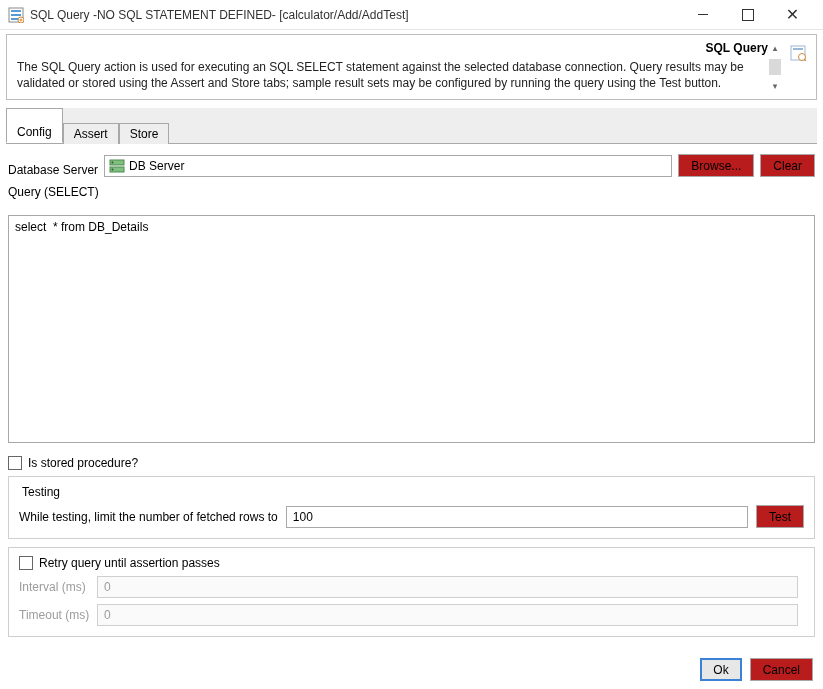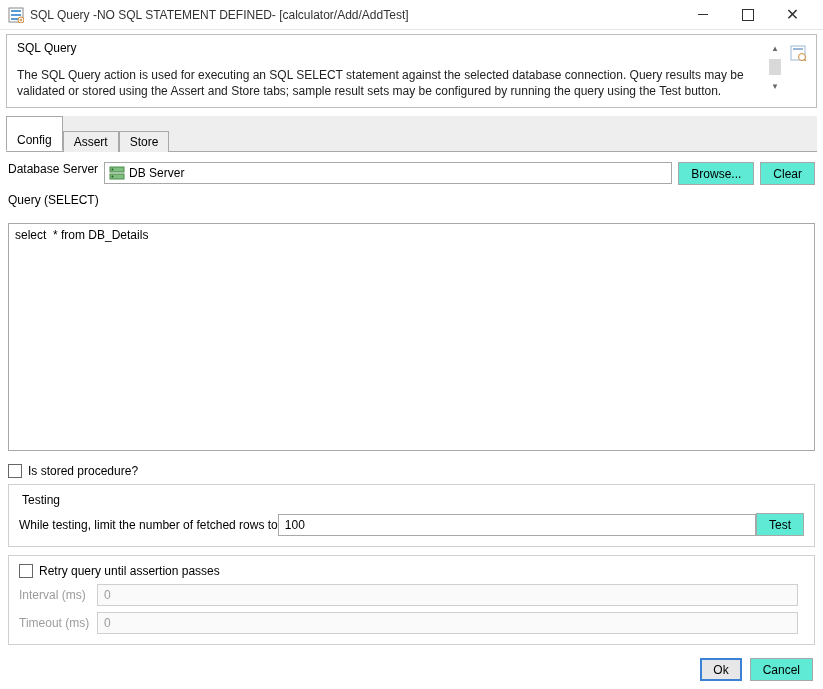--- a/index.html
+++ b/index.html
@@ -48,22 +48,23 @@
     
     
     .header-area {
       border: 1px solid #bdbdbd;
       margin: 4px 6px 0 6px;
       display:flex;
       padding: 6px 10px 8px 10px;
     }
     .header-text-block{flex:1;}
     .header-area .hdr-title {
-      font-weight: normal;
-      margin-bottom: 12px;
+      font-weight: bold;
+      margin-bottom: 4px;
+      text-align: right;
     }
     .header-area .hdr-desc {
       color: #222;
       line-height: 1.35;
       padding-right:4px;
     }
     .header-side{
       display:flex;
       align-items:flex-start;
       gap:8px;
@@ -107,21 +108,21 @@
       top:0;
       padding-top:16px;
     }
     
     
     .config-panel {
       padding: 10px 8px 8px 8px;
     }
     .row {
       display: flex;
-      align-items: flex-start;
+      align-items: flex-end;
       gap: 6px;
       margin-bottom: 8px;
     }
     .lbl {
       white-space: nowrap;
     }
     .db-field {
       flex: 1;
       height: 22px;
       border: 1px solid #a8a8a8;
@@ -131,21 +132,21 @@
       gap: 4px;
       background: #fff;
     }
     .db-icon {
       width: 16px; height: 16px;
       display:inline-flex;
     }
     .btn {
       height: 23px;
       padding: 0 12px;
-      background: #5eead4;
+      background: #b91c1c;
       border: 1px solid #a8a8a8;
       cursor: default;
       font-family: inherit;
       font-size: 12px;
     }
     .btn.primary{
       border:1px solid #3b82d6;
       outline:1px solid #3b82d6;
       outline-offset:-2px;
       background:#e7e7e7;
@@ -180,21 +181,21 @@
       border: 1px solid #cfcfcf;
       padding: 8px 10px 10px 10px;
       margin: 0 0 8px 0;
     }
     .fieldset-legend{
       margin:-14px 0 6px 0;
       background:#fff;
       display:inline-block;
       padding:0 3px;
     }
-    .testing-row{display:flex;align-items:center;}
+    .testing-row{display:flex;align-items:center;gap:8px;}
     .limit-input{
       flex:1;
       height:22px;
       border:1px solid #a8a8a8;
       padding:0 6px;
       font-family:inherit;font-size:12px;
     }
     
     .retry-block{
       border:1px solid #cfcfcf;

